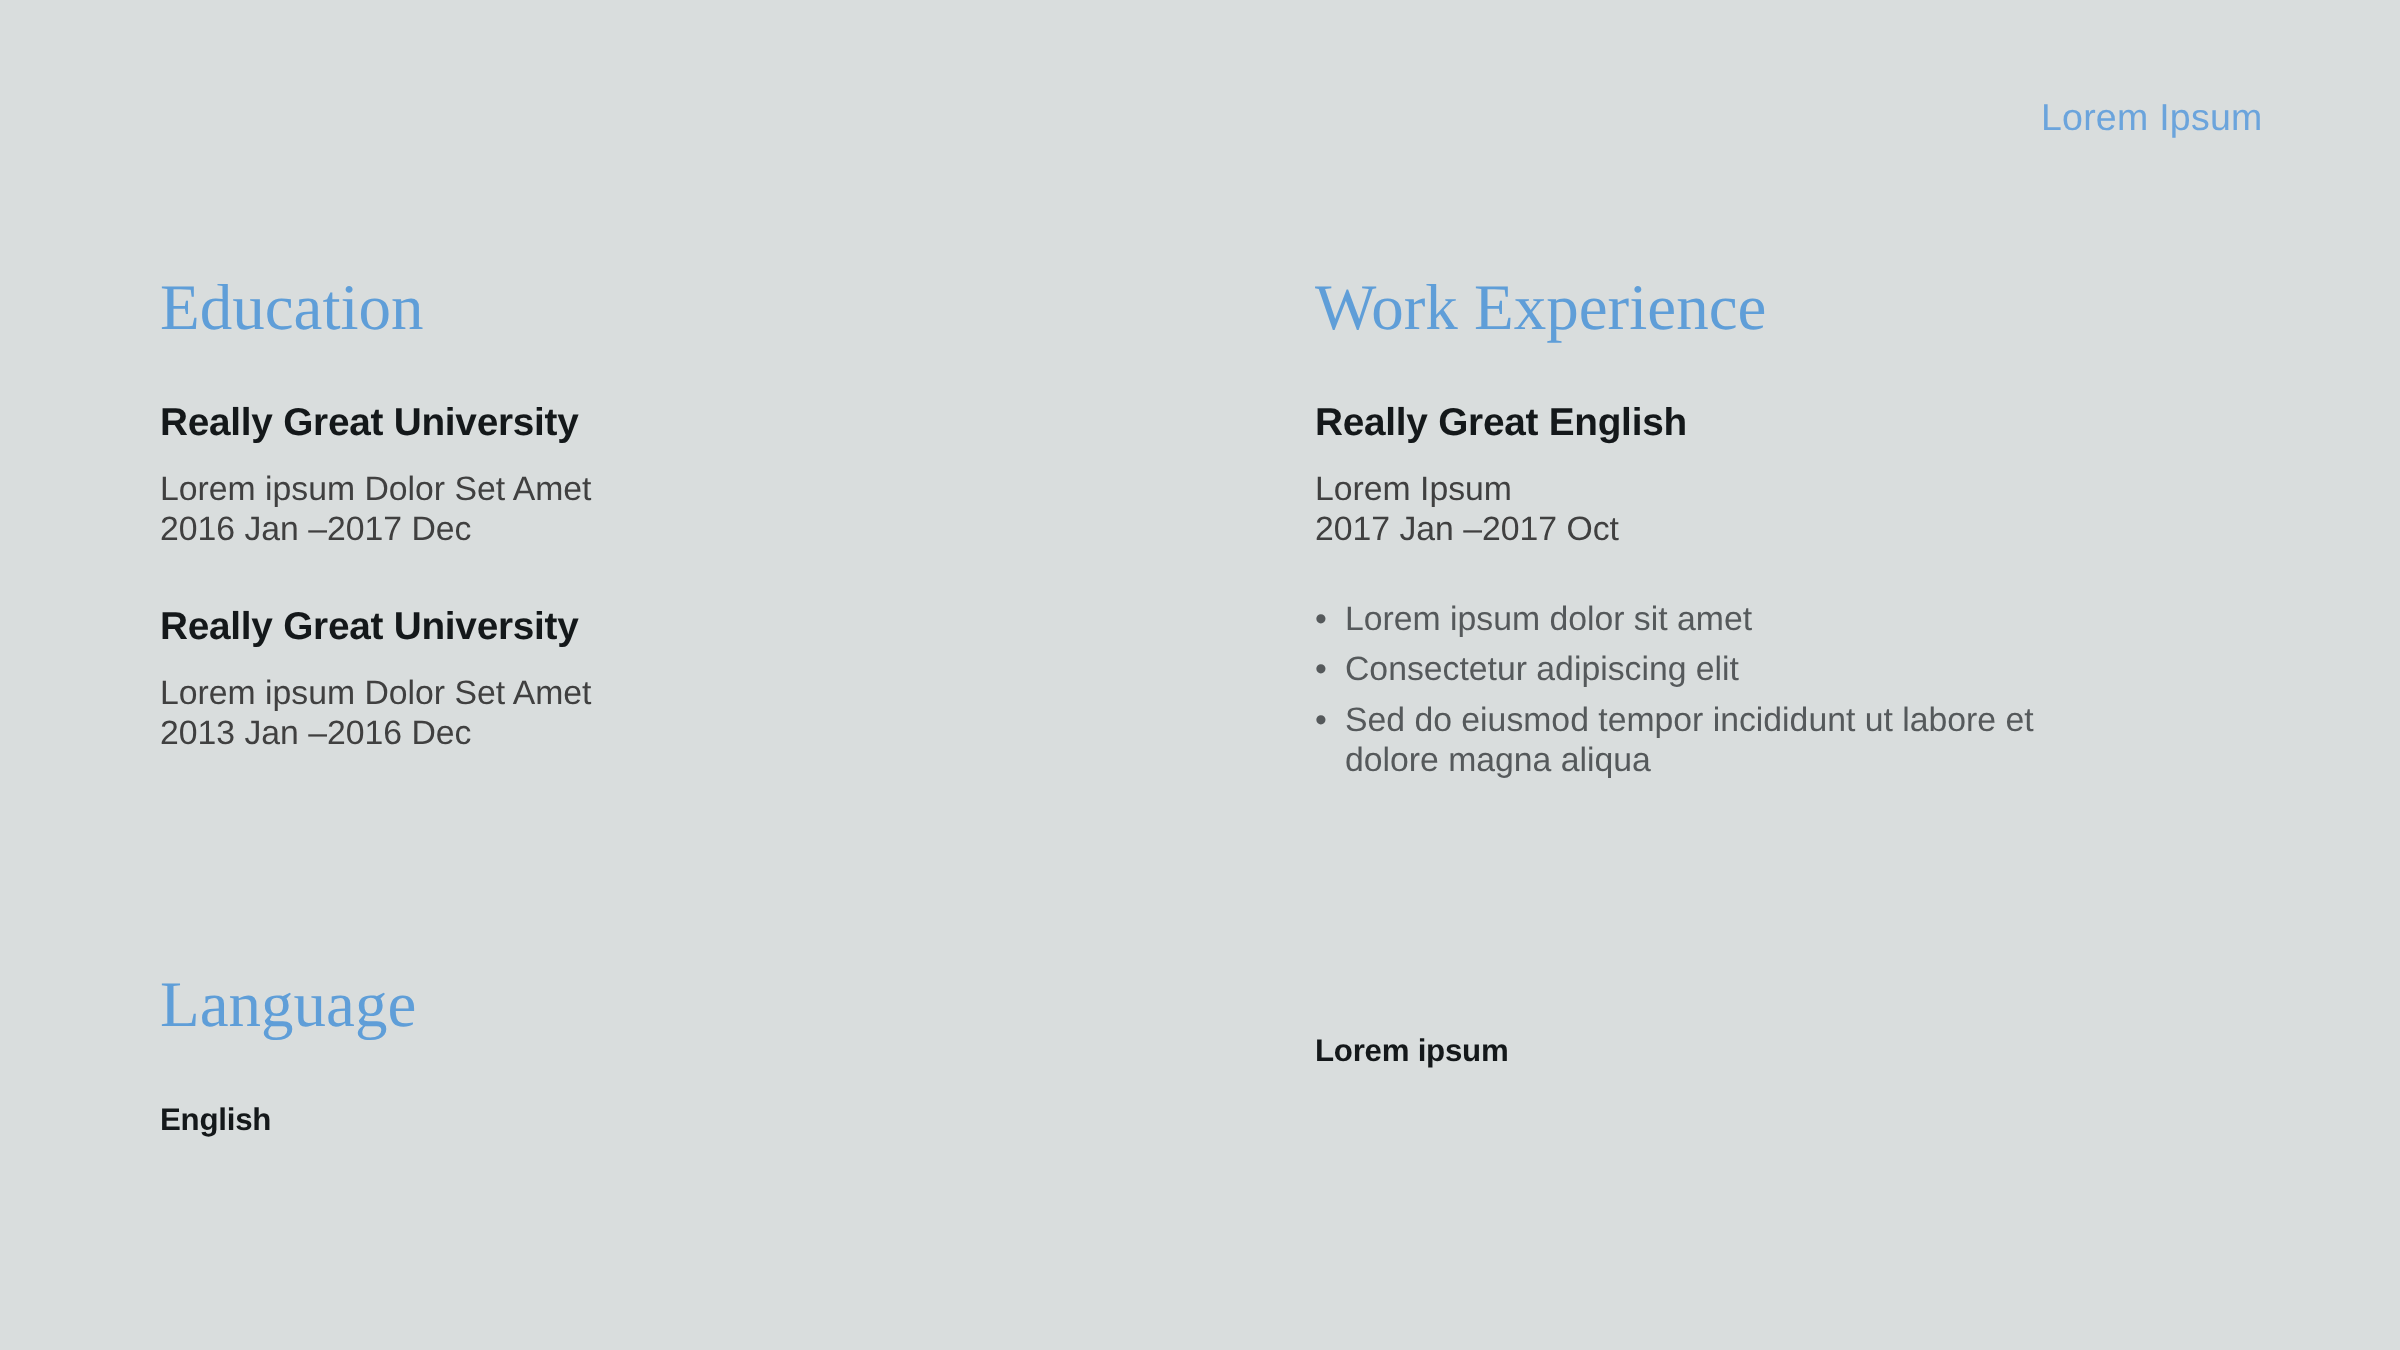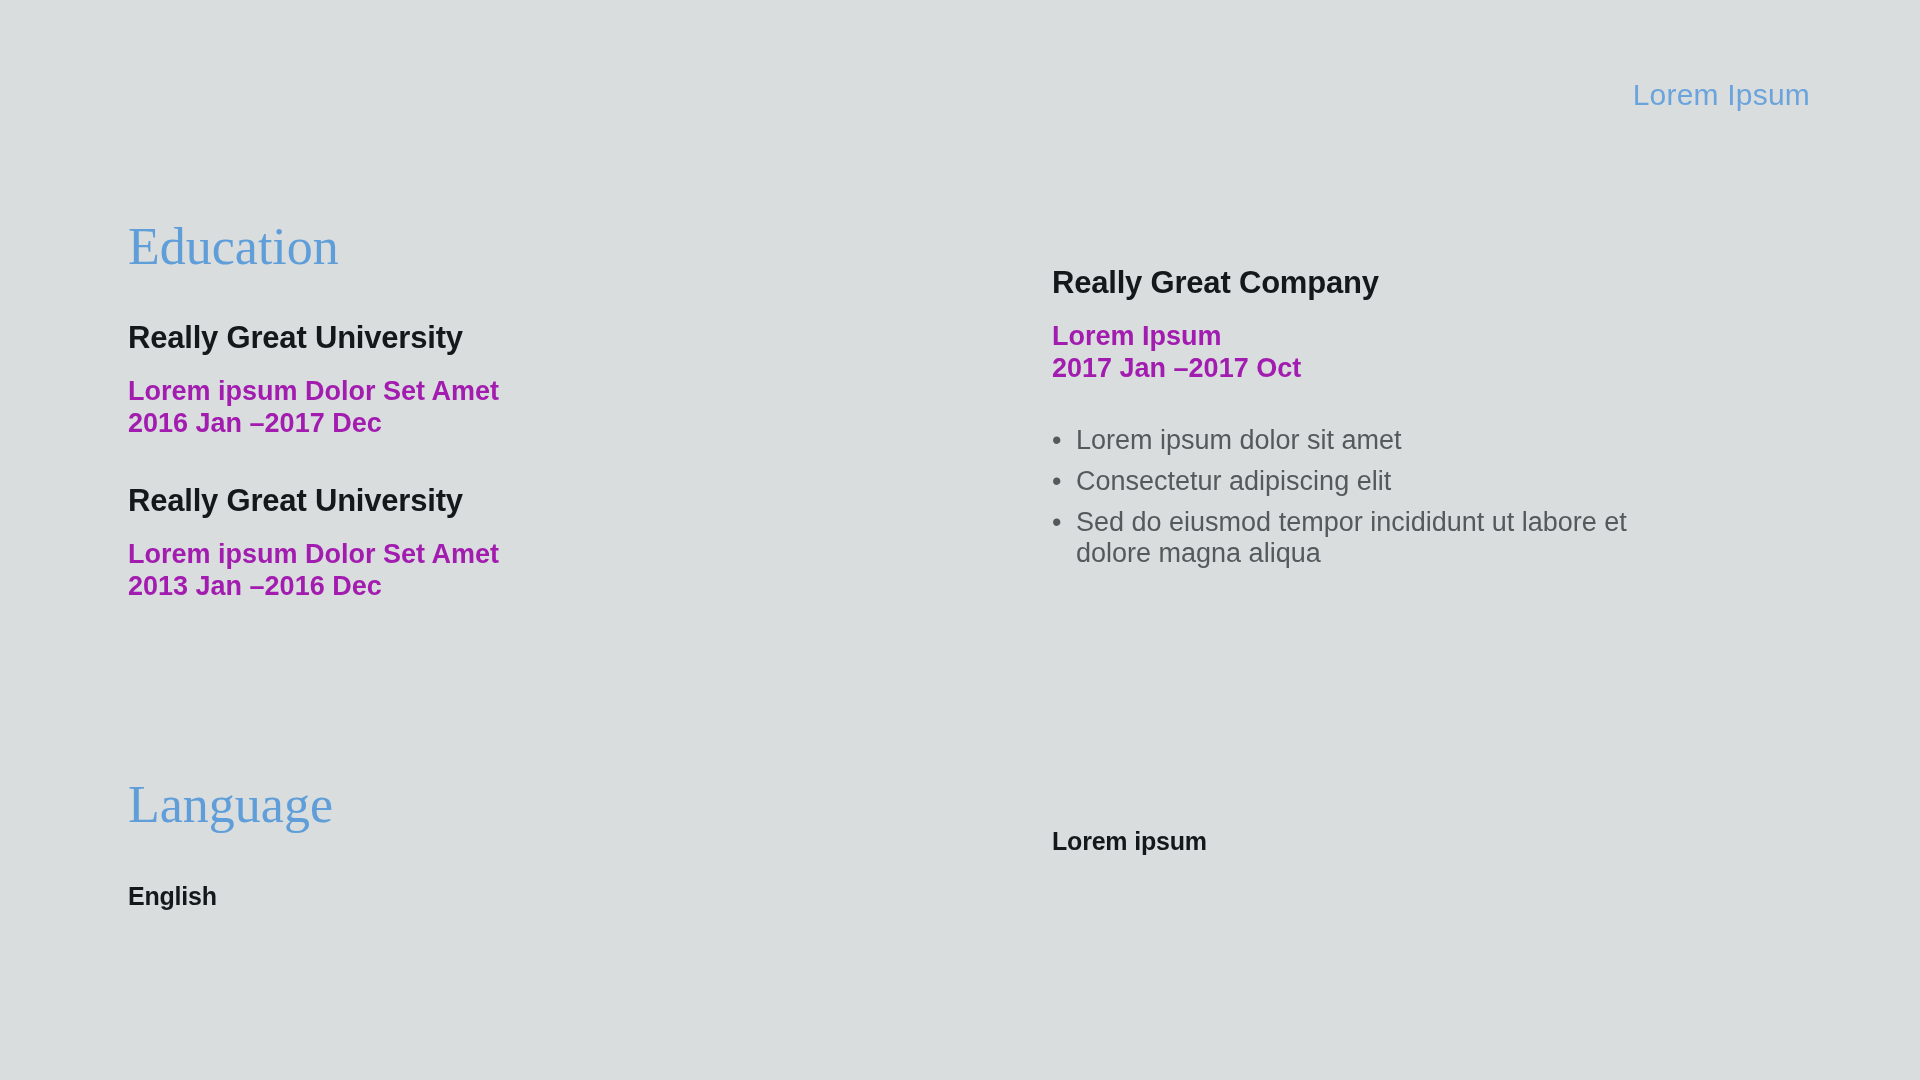--- a/index.html
+++ b/index.html
@@ -78,22 +78,22 @@
     color: #14181a;
     letter-spacing: -0.2px;
     margin: 0;
     line-height: 1.2;
     white-space: nowrap;
   }
 
   .entry-meta {
     font-family: "Liberation Sans", sans-serif;
     font-size: 27px;
-    font-weight: 700;
-    color: #a21caf;
+    font-weight: 400;
+    color: #404040;
     line-height: 1.18;
     margin: 20px 0 0 0;
   }
   .entry-meta .meta-line { display: block; white-space: nowrap; }
 
   
   .bullets {
     list-style: none;
     margin: 40px 0 0 0;
     padding: 0;
@@ -161,23 +161,24 @@
       <div class="block-bottom">
         <h2 class="section-heading">Language</h2>
         <p class="value-line">English</p>
       </div>
 
     </div>
 
     <div class="col col-right">
 
       <div class="block-top">
+        <h2 class="section-heading">Work Experience</h2>
 
         <div class="entry first">
-          <h3 class="entry-title">Really Great Company</h3>
+          <h3 class="entry-title">Really Great English</h3>
           <p class="entry-meta">
             <span class="meta-line">Lorem Ipsum</span>
             <span class="meta-line">2017 Jan –2017 Oct</span>
           </p>
         </div>
 
         <ul class="bullets">
           <li>
             <span class="dot">•</span>
             <span>Lorem ipsum dolor sit amet</span>

